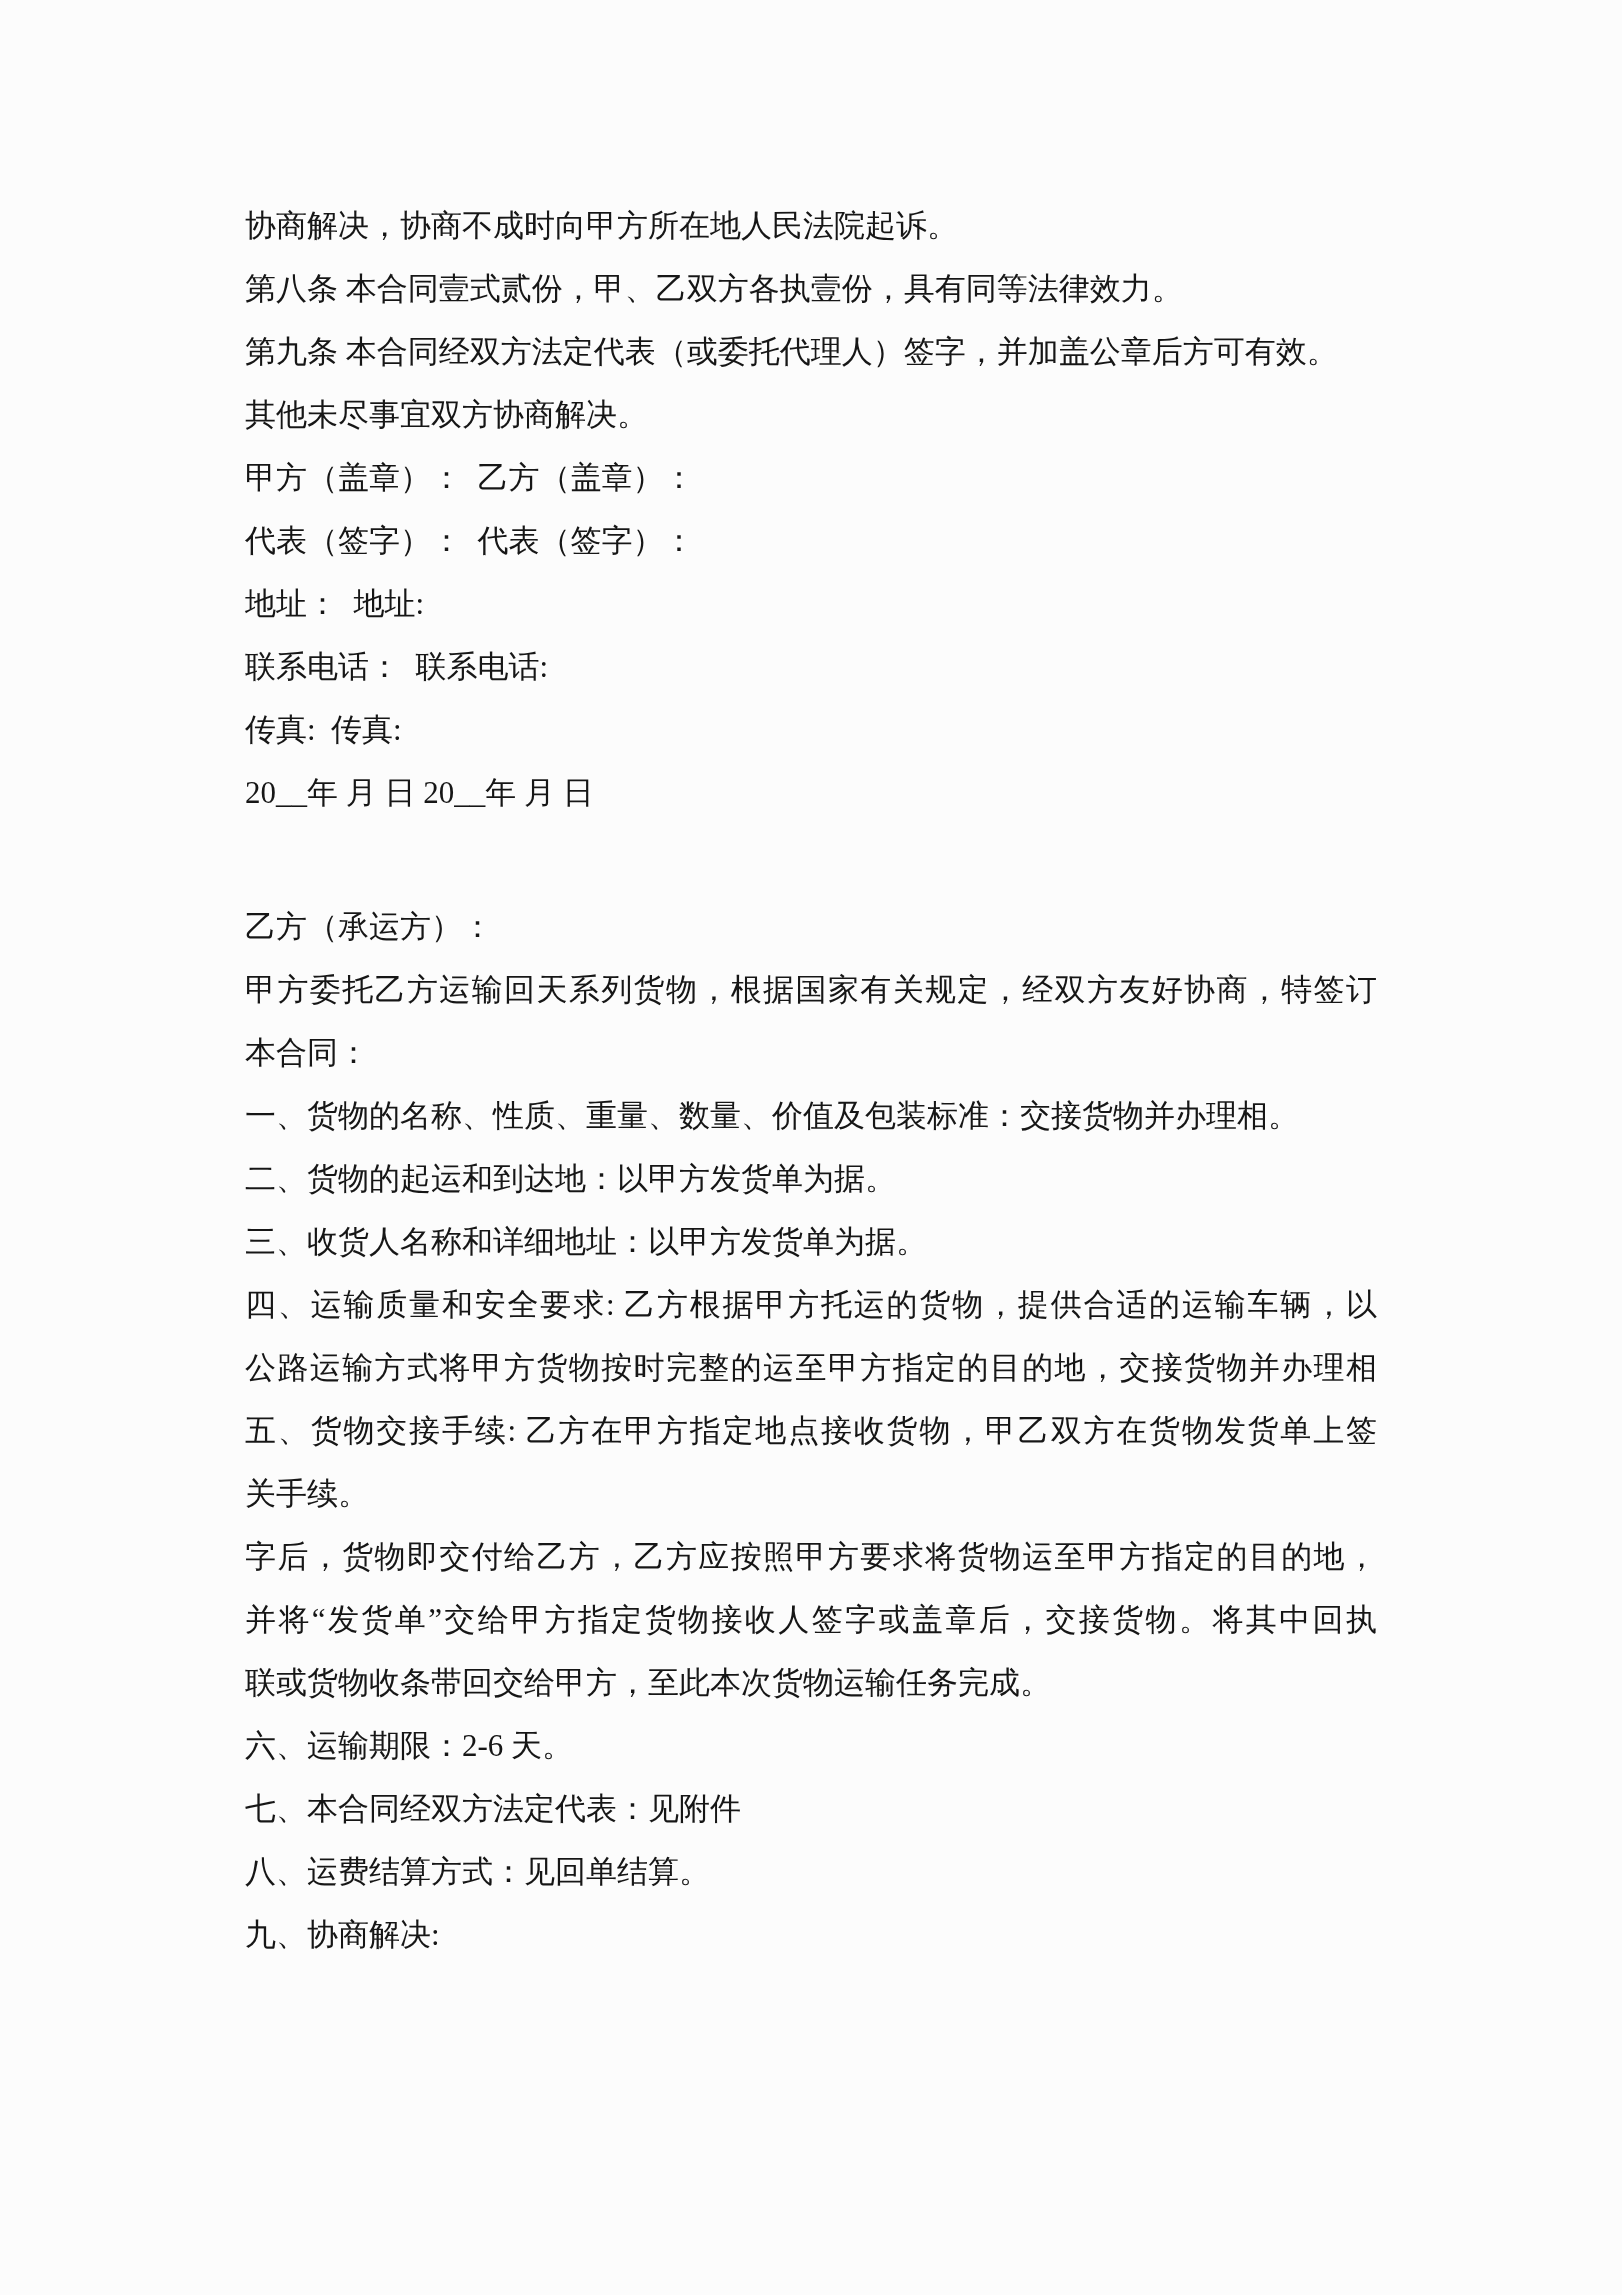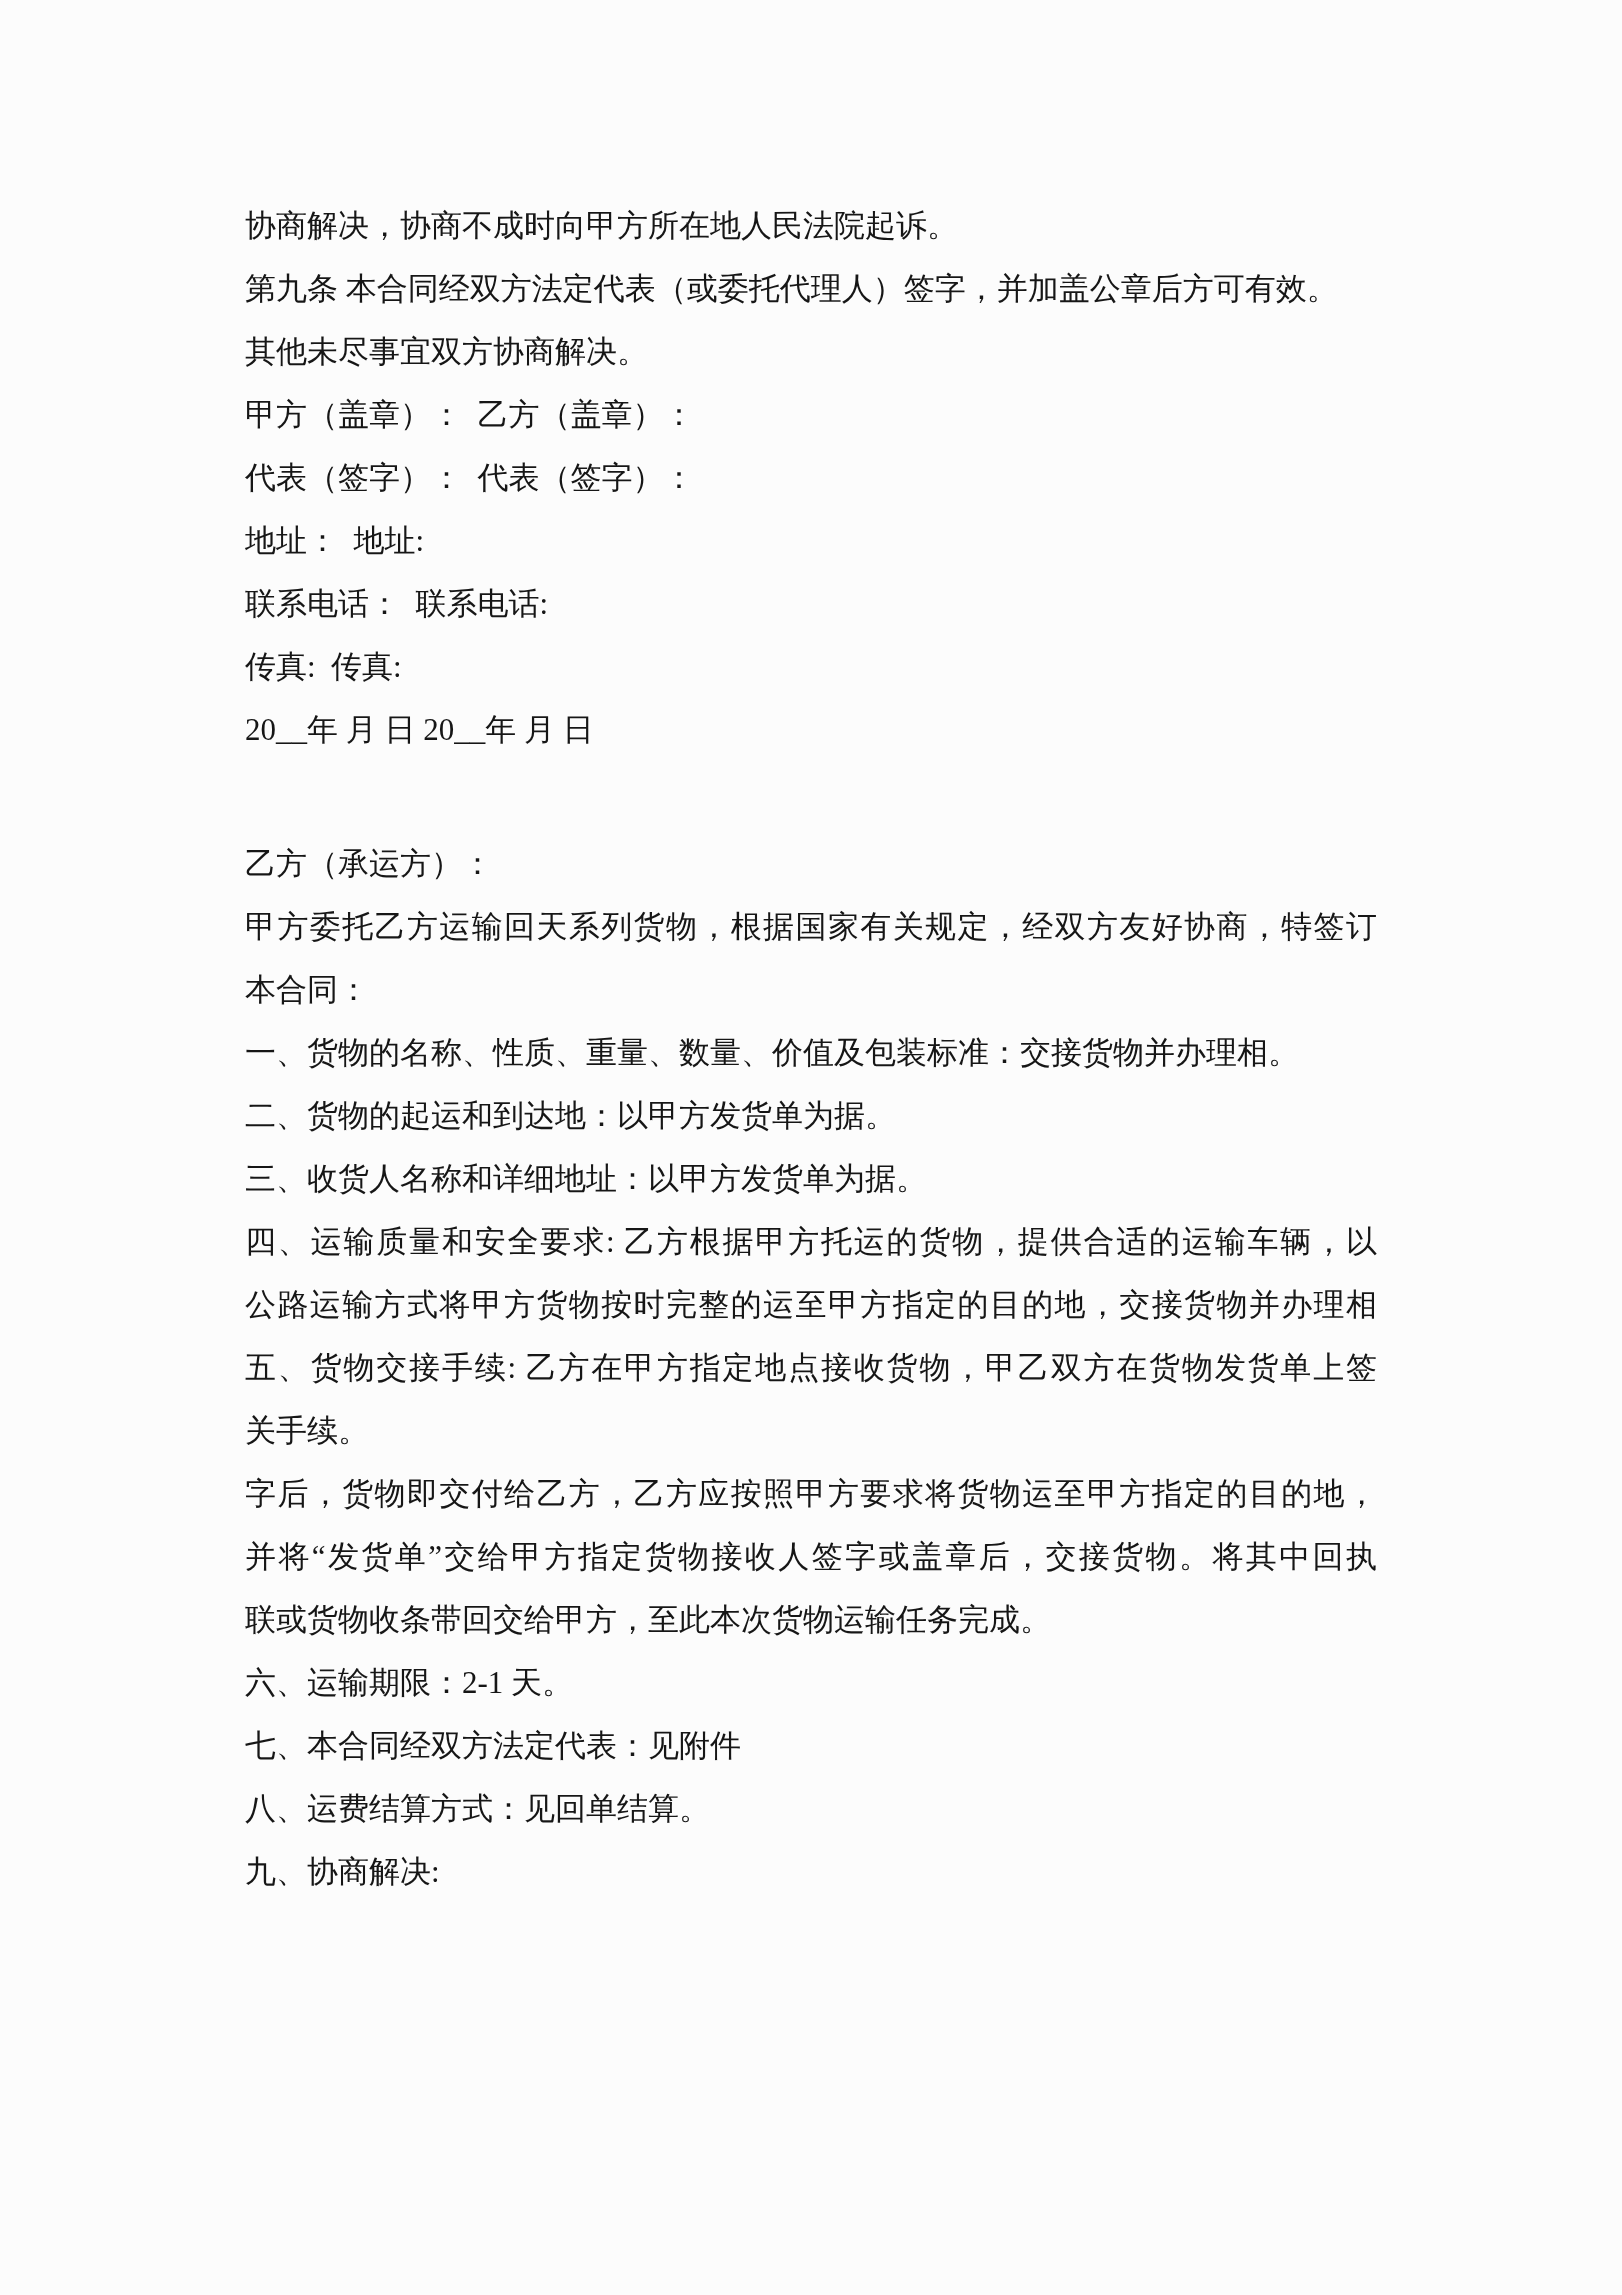--- a/index.html
+++ b/index.html
@@ -42,20 +42,21 @@
     text-justify: inter-character;
   }
 </style>
 </head>
 <body>
 
 <div class="page">
 
   <div class="sec sec-closing">
     <div class="line">协商解决，协商不成时向甲方所在地人民法院起诉。</div>
+    <div class="line">第八条 本合同壹式贰份，甲、乙双方各执壹份，具有同等法律效力。</div>
     <div class="line">第九条 本合同经双方法定代表（或委托代理人）签字，并加盖公章后方可有效。</div>
     <div class="line">其他未尽事宜双方协商解决。</div>
     <div class="line">甲方（盖章）：  乙方（盖章）：</div>
     <div class="line">代表（签字）：  代表（签字）：</div>
     <div class="line">地址：  地址:</div>
     <div class="line">联系电话：  联系电话:</div>
     <div class="line">传真:  传真:</div>
     <div class="line">20__年 月 日 20__年 月 日</div>
   </div>
 
@@ -66,20 +67,20 @@
     <div class="line">一、货物的名称、性质、重量、数量、价值及包装标准：交接货物并办理相。</div>
     <div class="line">二、货物的起运和到达地：以甲方发货单为据。</div>
     <div class="line">三、收货人名称和详细地址：以甲方发货单为据。</div>
     <div class="line jl">四、运输质量和安全要求: 乙方根据甲方托运的货物，提供合适的运输车辆，以</div>
     <div class="line jl">公路运输方式将甲方货物按时完整的运至甲方指定的目的地，交接货物并办理相</div>
     <div class="line jl">五、货物交接手续: 乙方在甲方指定地点接收货物，甲乙双方在货物发货单上签</div>
     <div class="line">关手续。</div>
     <div class="line jl">字后，货物即交付给乙方，乙方应按照甲方要求将货物运至甲方指定的目的地，</div>
     <div class="line jl">并将“发货单”交给甲方指定货物接收人签字或盖章后，交接货物。将其中回执</div>
     <div class="line">联或货物收条带回交给甲方，至此本次货物运输任务完成。</div>
-    <div class="line">六、运输期限：2-1 天。</div>
+    <div class="line">六、运输期限：2-6 天。</div>
     <div class="line">七、本合同经双方法定代表：见附件</div>
     <div class="line">八、运费结算方式：见回单结算。</div>
     <div class="line">九、协商解决:</div>
   </div>
 
 </div>
 
 
 </body></html>

